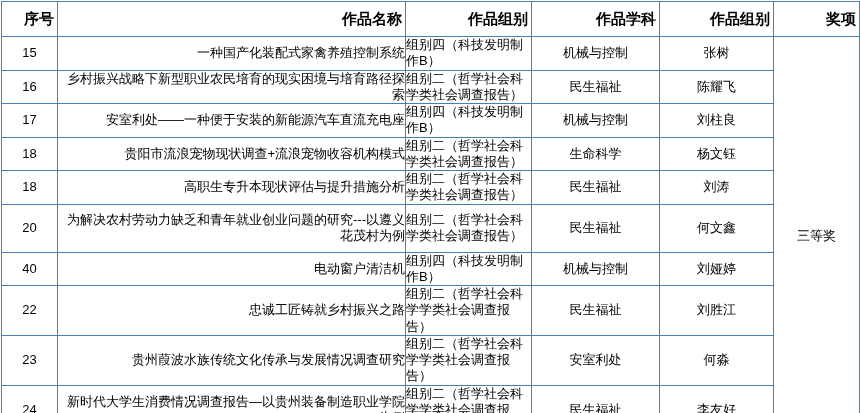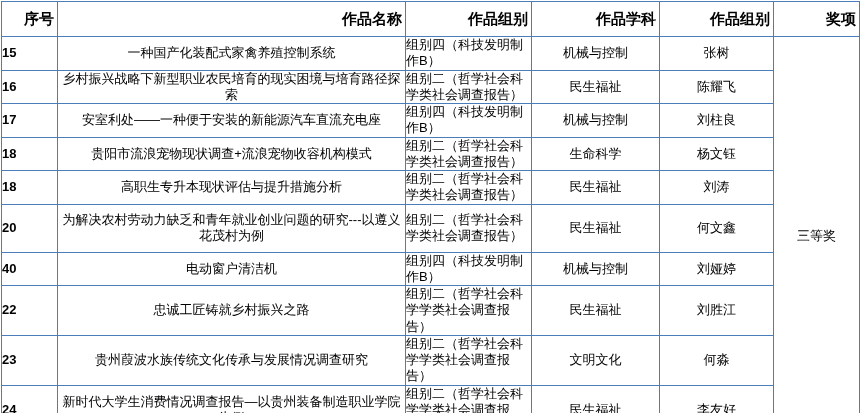--- a/index.html
+++ b/index.html
@@ -36,26 +36,25 @@
     line-height: 1.25;
   }
   table.awards thead th {
     font-weight: bold;
     font-size: 15px;
     text-align: right;
     height: 30px;
     padding: 2px 3px;
   }
   td.seq {
-    text-align: left;
+    text-align: center;
     font-size: 14px;
-    font-weight: bold;
   }
   td.name {
-    text-align: center;
+    text-align: right;
     padding: 3px 5px;
   }
   td.group {
     text-align: left;
     padding: 2px 3px;
     font-size: 12px;
     line-height: 1.3;
     margin-left: 8px;
   }
   td.disc,
@@ -147,21 +146,21 @@
       <td class="seq">22</td>
       <td class="name">忠诚工匠铸就乡村振兴之路</td>
       <td class="group">组别二（哲学社会科学学类社会调查报告）</td>
       <td class="disc">民生福祉</td>
       <td class="leader">刘胜江</td>
     </tr>
     <tr class="row">
       <td class="seq">23</td>
       <td class="name">贵州葭波水族传统文化传承与发展情况调查研究</td>
       <td class="group">组别二（哲学社会科学学类社会调查报告）</td>
-      <td class="disc">文明文化</td>
+      <td class="disc">安室利处</td>
       <td class="leader">何淼</td>
     </tr>
     <tr class="row">
       <td class="seq">24</td>
       <td class="name">新时代大学生消费情况调查报告—以贵州装备制造职业学院为例</td>
       <td class="group">组别二（哲学社会科学学类社会调查报告）</td>
       <td class="disc">民生福祉</td>
       <td class="leader">李友好</td>
     </tr>
   </tbody>

